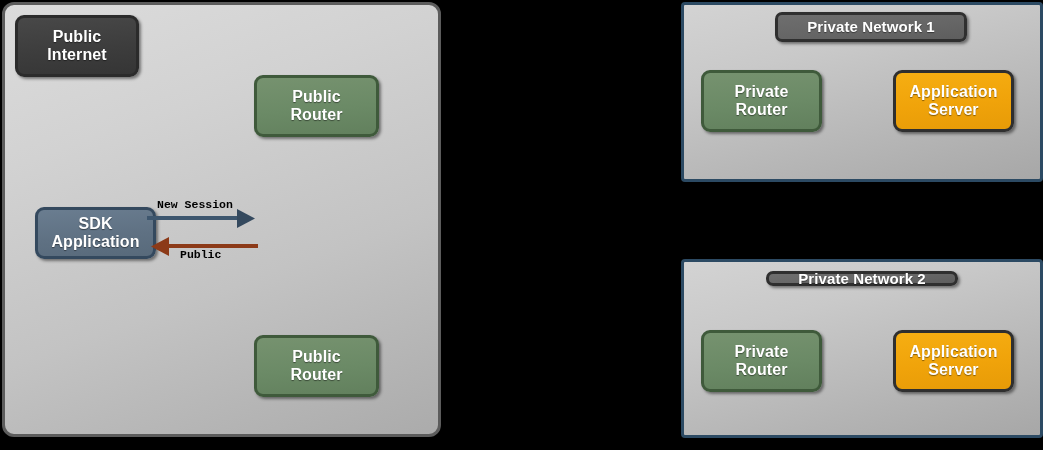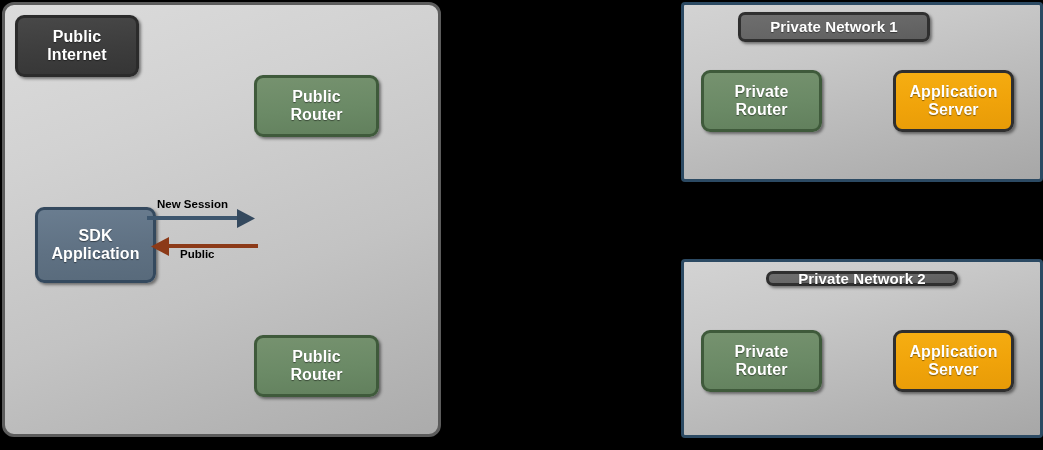--- a/index.html
+++ b/index.html
@@ -93,25 +93,25 @@
   .node-badge {
     background: linear-gradient(175deg, #6e6e6e 0%, #666666 55%, #5e5e5e 100%);
     border: 3px solid #2f2f2f;
     border-radius: 7px;
     font-size: 15px;
   }
 
   
   .n-public-internet { left: 10px;  top: 10px;  width: 124px; height: 62px; }
   .n-public-router-1 { left: 249px; top: 70px;  width: 125px; height: 62px; }
-  .n-sdk-app        { left: 30px;  top: 202px; width: 121px; height: 76px; font-size: 16px; }
+  .n-sdk-app        { left: 30px;  top: 202px; width: 121px; height: 52px; font-size: 16px; }
   .n-controller     { left: 250px; top: 202px; width: 122px; height: 60px; }
   .n-public-router-2 { left: 249px; top: 330px; width: 125px; height: 62px; }
 
-  .n-badge-pn1 { left: 738px; top: 12px;  width: 192px; height: 30px; }
+  .n-badge-pn1 { left: 775px; top: 12px;  width: 192px; height: 30px; }
   .n-badge-pn2 { left: 766px; top: 271px; width: 192px; height: 15px; }
 
   .n-priv-router-1 { left: 701px; top: 70px;  width: 121px; height: 62px; }
   .n-app-server-1  { left: 893px; top: 70px;  width: 121px; height: 62px; }
   .n-priv-router-2 { left: 701px; top: 330px; width: 121px; height: 62px; }
   .n-app-server-2  { left: 893px; top: 330px; width: 121px; height: 62px; }
 
   
   .arrow-svg {
     position: absolute;
@@ -120,20 +120,21 @@
     width: 115px;
     height: 72px;
     overflow: visible;
   }
   .edge-label {
     position: absolute;
     font-size: 11.5px;
     font-weight: bold;
     color: #000000;
     white-space: nowrap;
+    font-family: Liberation Mono, monospace;
   }
   .lbl-new-session { left: 157px; top: 198px; }
   .lbl-session     { left: 180px; top: 248px; }
 </style>
 </head>
 <body>
 
 <div id="canvas">
 
   <div class="panel panel-public">

